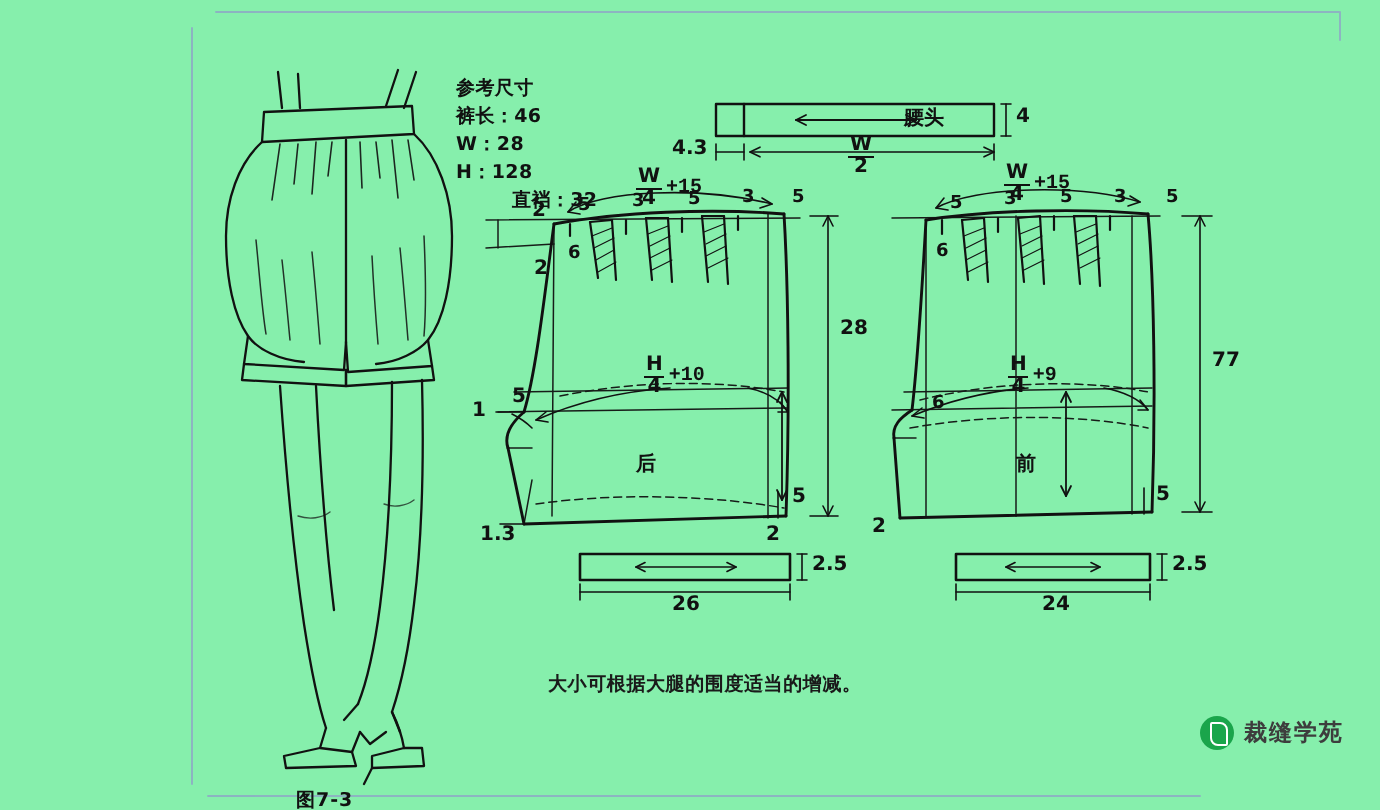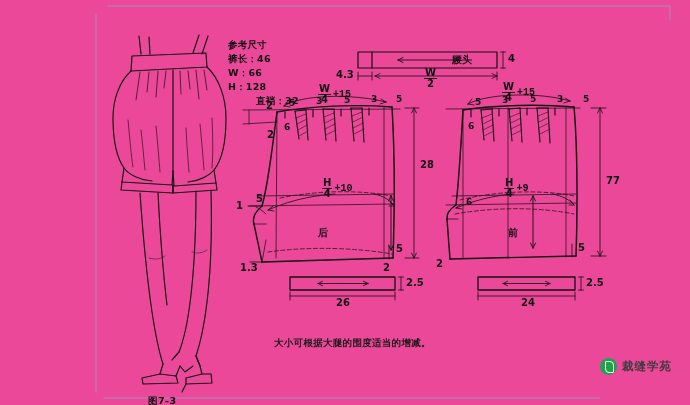--- a/index.html
+++ b/index.html
@@ -4,21 +4,21 @@
 <style>
   html, body {
     margin: 0;
     padding: 0;
     background: #ffffff;
   }
   #page {
     position: relative;
     width: 690px;
     height: 405px;
-    background: #ec4899;
+    background: #86efac;
     font-family: "DejaVu Sans", "Liberation Sans", sans-serif;
     overflow: hidden;
   }
   #page svg {
     position: absolute;
     left: 0;
     top: 0;
   }
   .lbl {
     position: absolute;
@@ -407,21 +407,21 @@
         <path d="M578.5 277 L583.5 277 M578.5 290 L583.5 290"></path>
         <path d="M478 296 L575 296"></path>
         <path d="M478 292 L478 300 M575 292 L575 300"></path>
       </g>
 
     </g>
   </svg>
 
   <div class="lbl spec" style="left:228px; top:40px;">参考尺寸</div>
   <div class="lbl spec" style="left:228px; top:54px;">裤长：46</div>
-  <div class="lbl spec" style="left:228px; top:68px;">W：66</div>
+  <div class="lbl spec" style="left:228px; top:68px;">W：28</div>
   <div class="lbl spec" style="left:228px; top:82px;">H：128</div>
   <div class="lbl spec" style="left:244px; top:96px;margin-left:12px;">直裆：32</div>
 
   <div class="lbl cn" style="left:452px; top:55px;">腰头</div>
   <div class="lbl num" style="left:508px; top:54px;">4</div>
   <div class="lbl num" style="left:336px; top:70px;">4.3</div>
   <div class="frac" style="left:424px; top:68px;">
     <span class="stack">
       <span class="top">W</span>
       <span class="bot">2</span>

